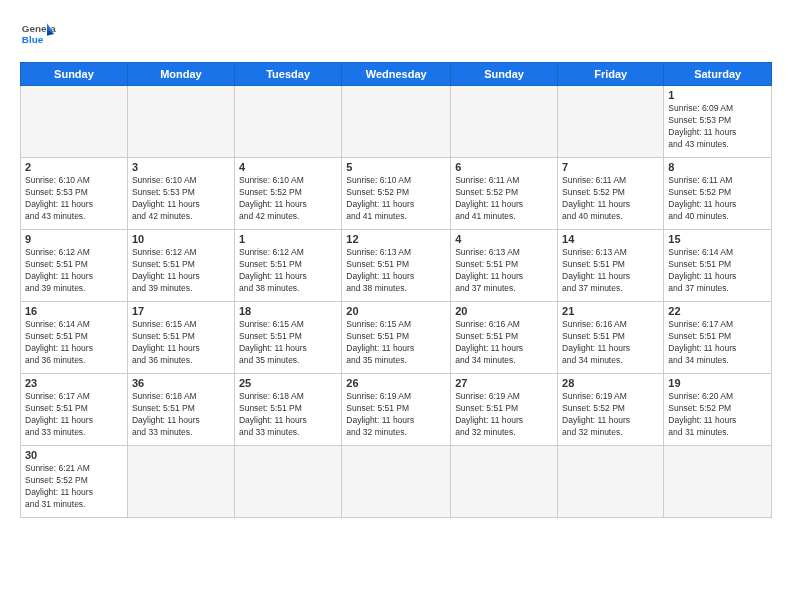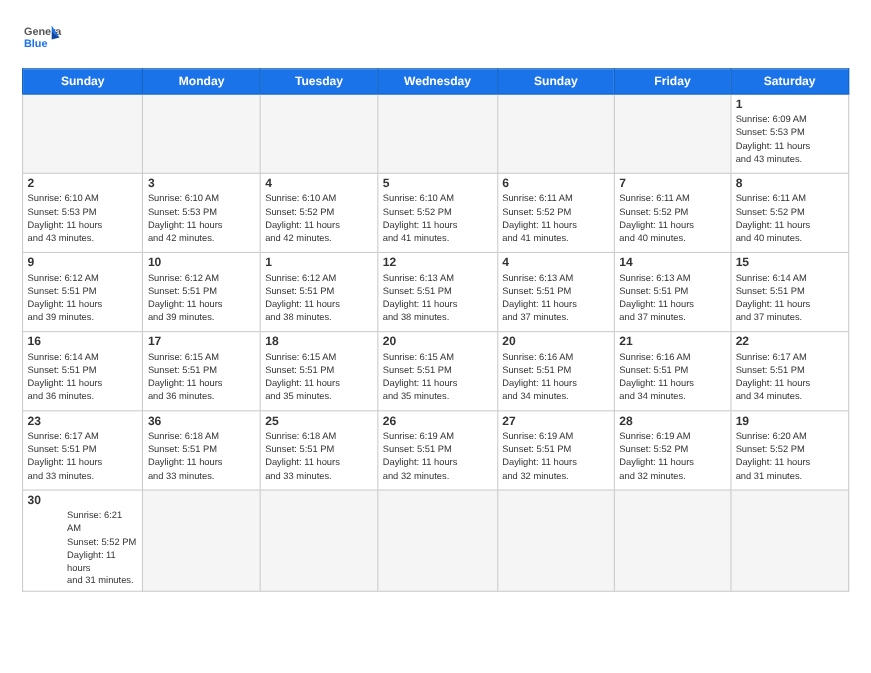--- a/index.html
+++ b/index.html
@@ -330,21 +330,21 @@
             <div class="day-number">19</div>
             <div class="day-info" style="white-space: pre-line;">Sunrise: 6:20 AM
 Sunset: 5:52 PM
 Daylight: 11 hours
 and 31 minutes.</div>
           </td>
         </tr>
         <tr>
           <td>
             <div class="day-number">30</div>
-            <div class="day-info" style="white-space: pre-line; margin-left: 36px;">Sunrise: 6:21 AM
+            <div class="day-info" style="white-space: pre-line;">Sunrise: 6:21 AM
 Sunset: 5:52 PM
 Daylight: 11 hours
 and 31 minutes.</div>
           </td>
           <td class="empty"></td>
           <td class="empty"></td>
           <td class="empty"></td>
           <td class="empty"></td>
           <td class="empty"></td>
           <td class="empty"></td>

